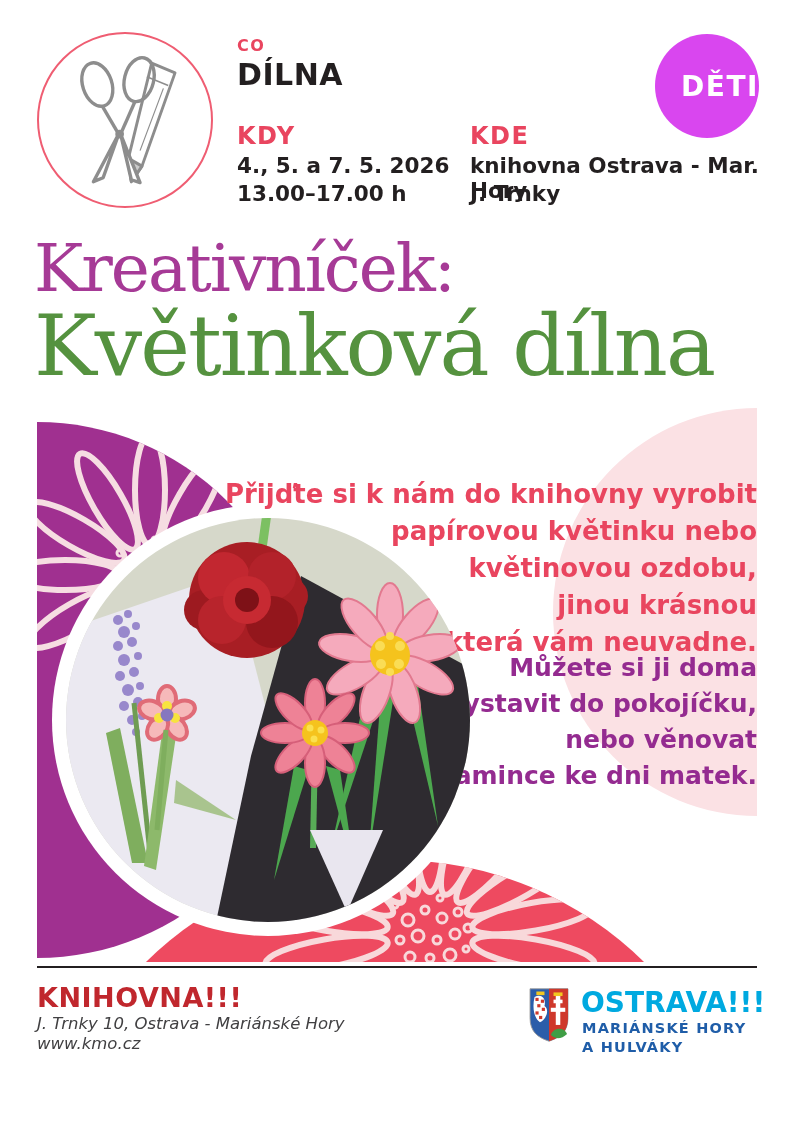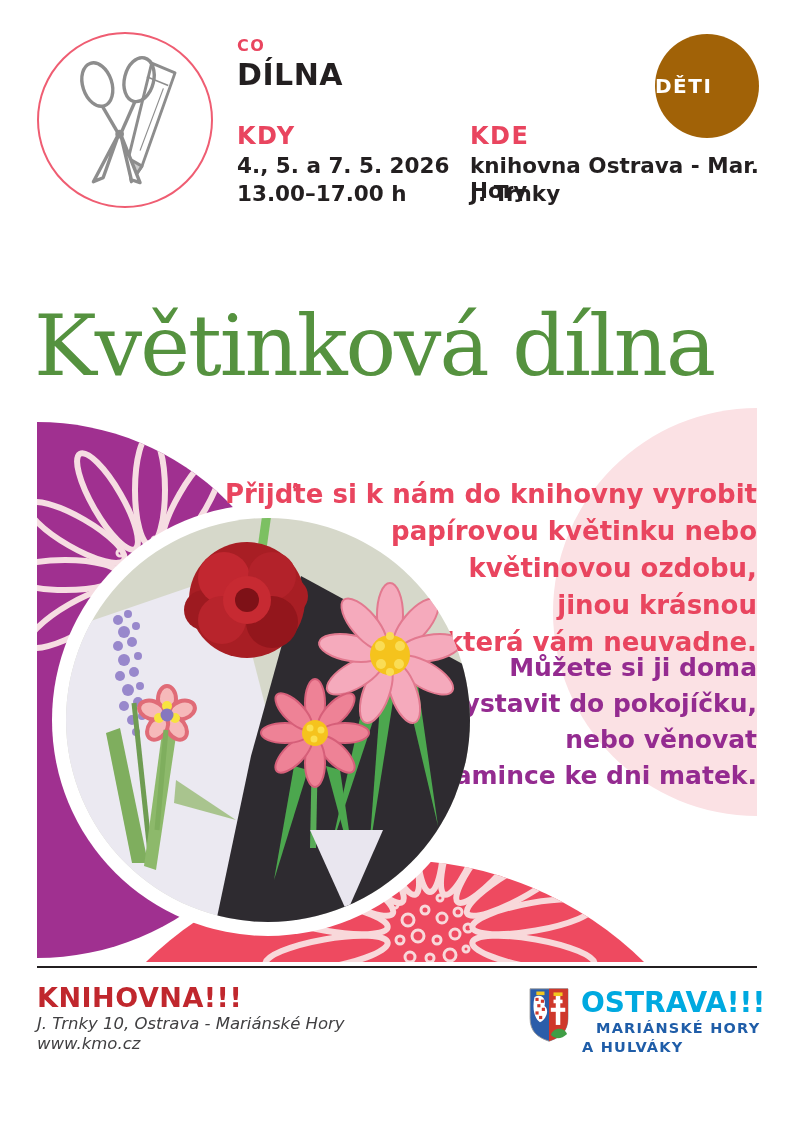--- a/index.html
+++ b/index.html
@@ -12,38 +12,38 @@
   .craft-circle{left:37px;top:32px;width:176px;height:176px;border:2.5px solid #ef5d72;border-radius:50%;box-sizing:border-box;}
   .lbl-red{color:#e9455f;font-weight:bold;letter-spacing:1.5px;}
   .co-label{left:237px;top:36px;font-size:16px;}
   .dilna{left:237px;top:57px;font-size:30px;font-weight:bold;color:#231f20;letter-spacing:.5px;}
   .kdy-label{left:237px;top:122px;font-size:24px;}
   .kdy-date{left:237px;top:153px;font-size:21.5px;font-weight:bold;color:#231f20;}
   .kdy-time{left:237px;top:181px;font-size:21.5px;font-weight:bold;color:#231f20;}
   .kde-label{left:470px;top:122px;font-size:24px;}
   .kde-line1{left:470px;top:153px;font-size:21.5px;font-weight:bold;color:#231f20;}
   .kde-line2{left:470px;top:181px;font-size:21.5px;font-weight:bold;color:#231f20;}
-  .deti-badge{left:655px;top:34px;width:104px;height:104px;border-radius:50%;background:#a16207;
-      display:flex;align-items:center;justify-content:flex-start;color:#ffffff;font-weight:bold;font-size:20px;letter-spacing:1.5px;}
+  .deti-badge{left:655px;top:34px;width:104px;height:104px;border-radius:50%;background:#d946ef;
+      display:flex;align-items:center;justify-content:flex-end;color:#ffffff;font-weight:bold;font-size:28px;letter-spacing:1.5px;}
   
   .title-1{left:34px;top:236px;font-family:"DejaVu Serif","Liberation Serif",serif;font-size:66px;line-height:1;color:#a63a96;letter-spacing:-2px;white-space:nowrap;}
   .title-2{left:34px;top:304px;font-family:"DejaVu Serif","Liberation Serif",serif;font-size:84px;line-height:1;color:#55923f;letter-spacing:-2px;white-space:nowrap;}
   
   .para{right:37px;width:540px;text-align:right;font-weight:bold;}
   .para-1{top:476px;font-size:26px;line-height:37px;color:#e9455f;}
   .para-2{top:650px;font-size:25px;line-height:36px;color:#942b90;}
   
   .photo{left:66px;top:518px;width:404px;height:404px;}
   
   .footer-rule{left:37px;top:966px;width:720px;height:2px;background:#231f20;}
   .library-name{left:37px;top:982px;font-size:27px;font-weight:bold;color:#c0272d;letter-spacing:.5px;}
   .library-contact{left:37px;top:1014px;font-size:16.5px;line-height:19.5px;color:#414042;font-style:italic;}
   .coat{left:527px;top:987px;width:44px;height:56px;}
   .ostrava-name{left:581px;top:986px;font-size:28px;font-weight:bold;color:#00a9e0;letter-spacing:0;}
-  .district-1{left:582px;top:1020px;font-size:14.5px;font-weight:bold;color:#1f5da8;letter-spacing:1.2px;margin-left:14px;}
+  .district-1{left:582px;top:1020px;font-size:14.5px;font-weight:bold;color:#1f5da8;letter-spacing:1.2px;}
   .district-2{left:582px;top:1039px;font-size:14.5px;font-weight:bold;color:#1f5da8;letter-spacing:1.2px;}
 </style>
 </head>
 <body>
 
 <div class="page">
 
   <svg class="abs bg-decor" width="794" height="1123" viewBox="0 0 794 1123">
     <defs>
       <clipPath id="clipRightOfMargin">
@@ -211,20 +211,21 @@
   <div class="abs kdy-date">4., 5. a 7. 5. 2026</div>
   <div class="abs kdy-time">13.00–17.00 h</div>
   <div class="abs lbl-red kde-label">KDE</div>
   <div class="abs kde-line1">knihovna Ostrava - Mar. Hory</div>
   <div class="abs kde-line2">J. Trnky</div>
 
   <div class="abs deti-badge">
     <span>DĚTI</span>
   </div>
 
+  <div class="abs title-1">Kreativníček:</div>
   <div class="abs title-2">Květinková dílna</div>
 
   <div class="abs para para-1">
     <div>Přijďte si k nám do knihovny vyrobit</div>
     <div>papírovou květinku nebo</div>
     <div>květinovou ozdobu,</div>
     <div>jinou krásnou</div>
     <div>která vám neuvadne.</div>
   </div>
   <div class="abs para para-2">

